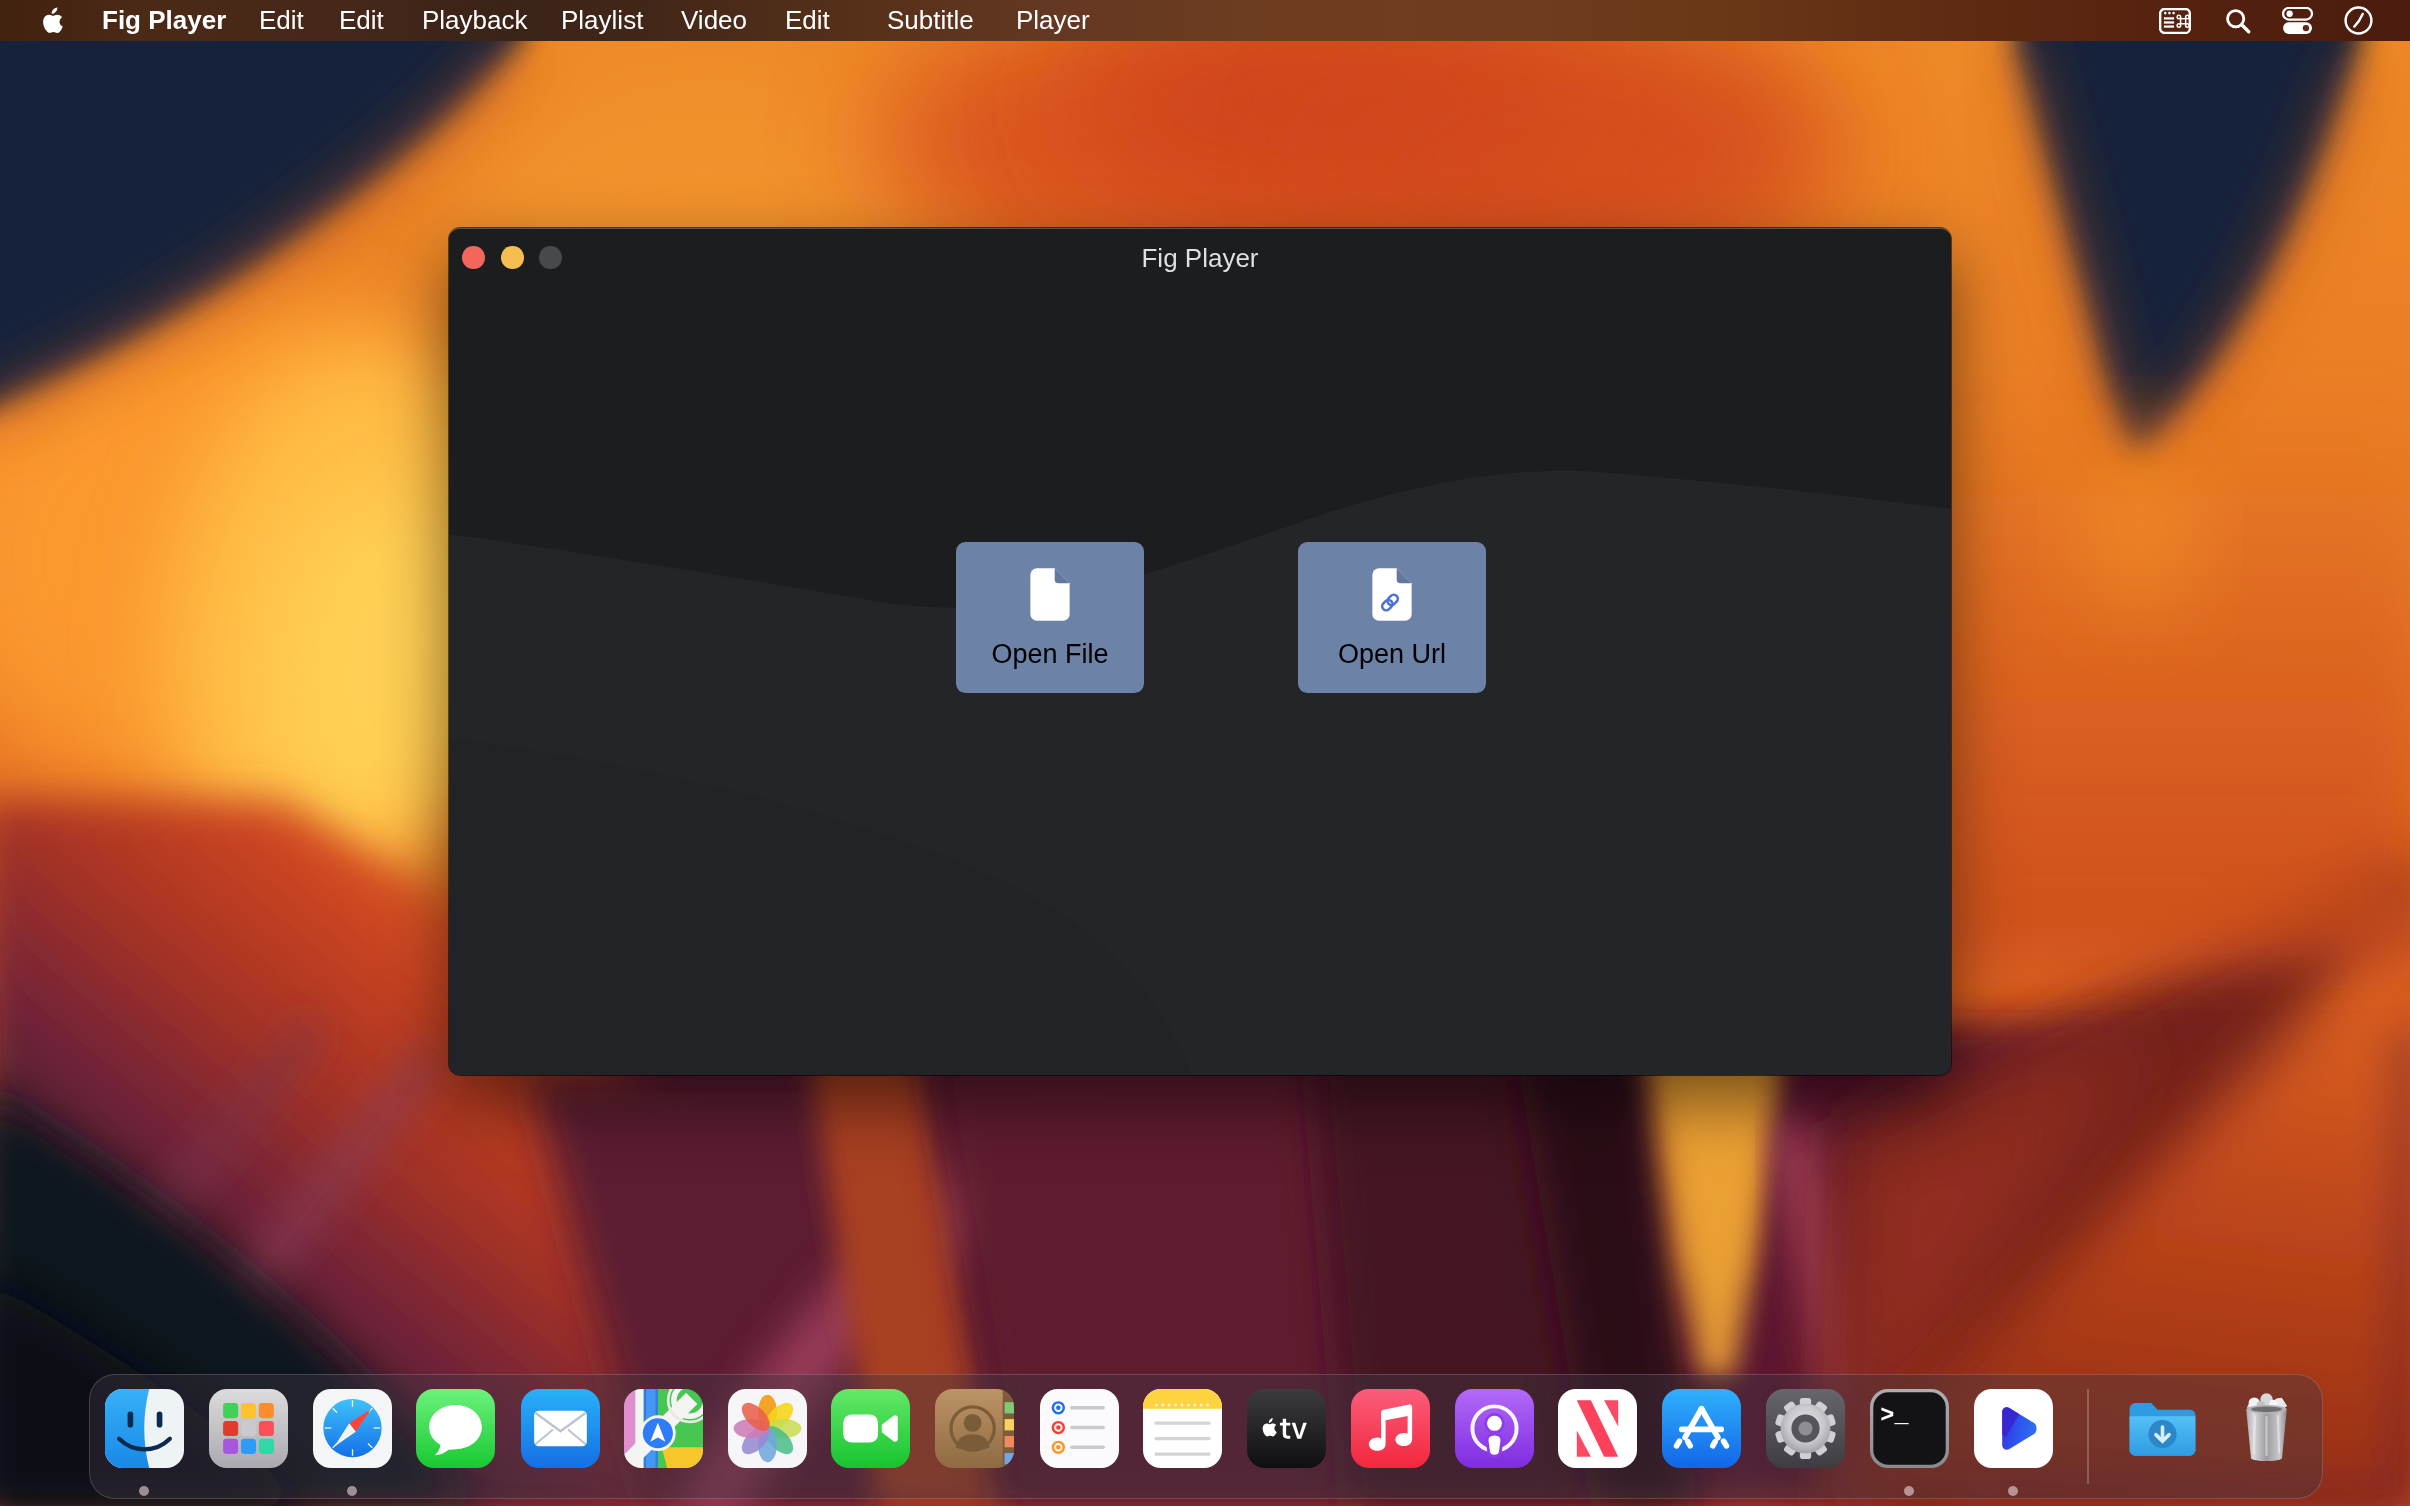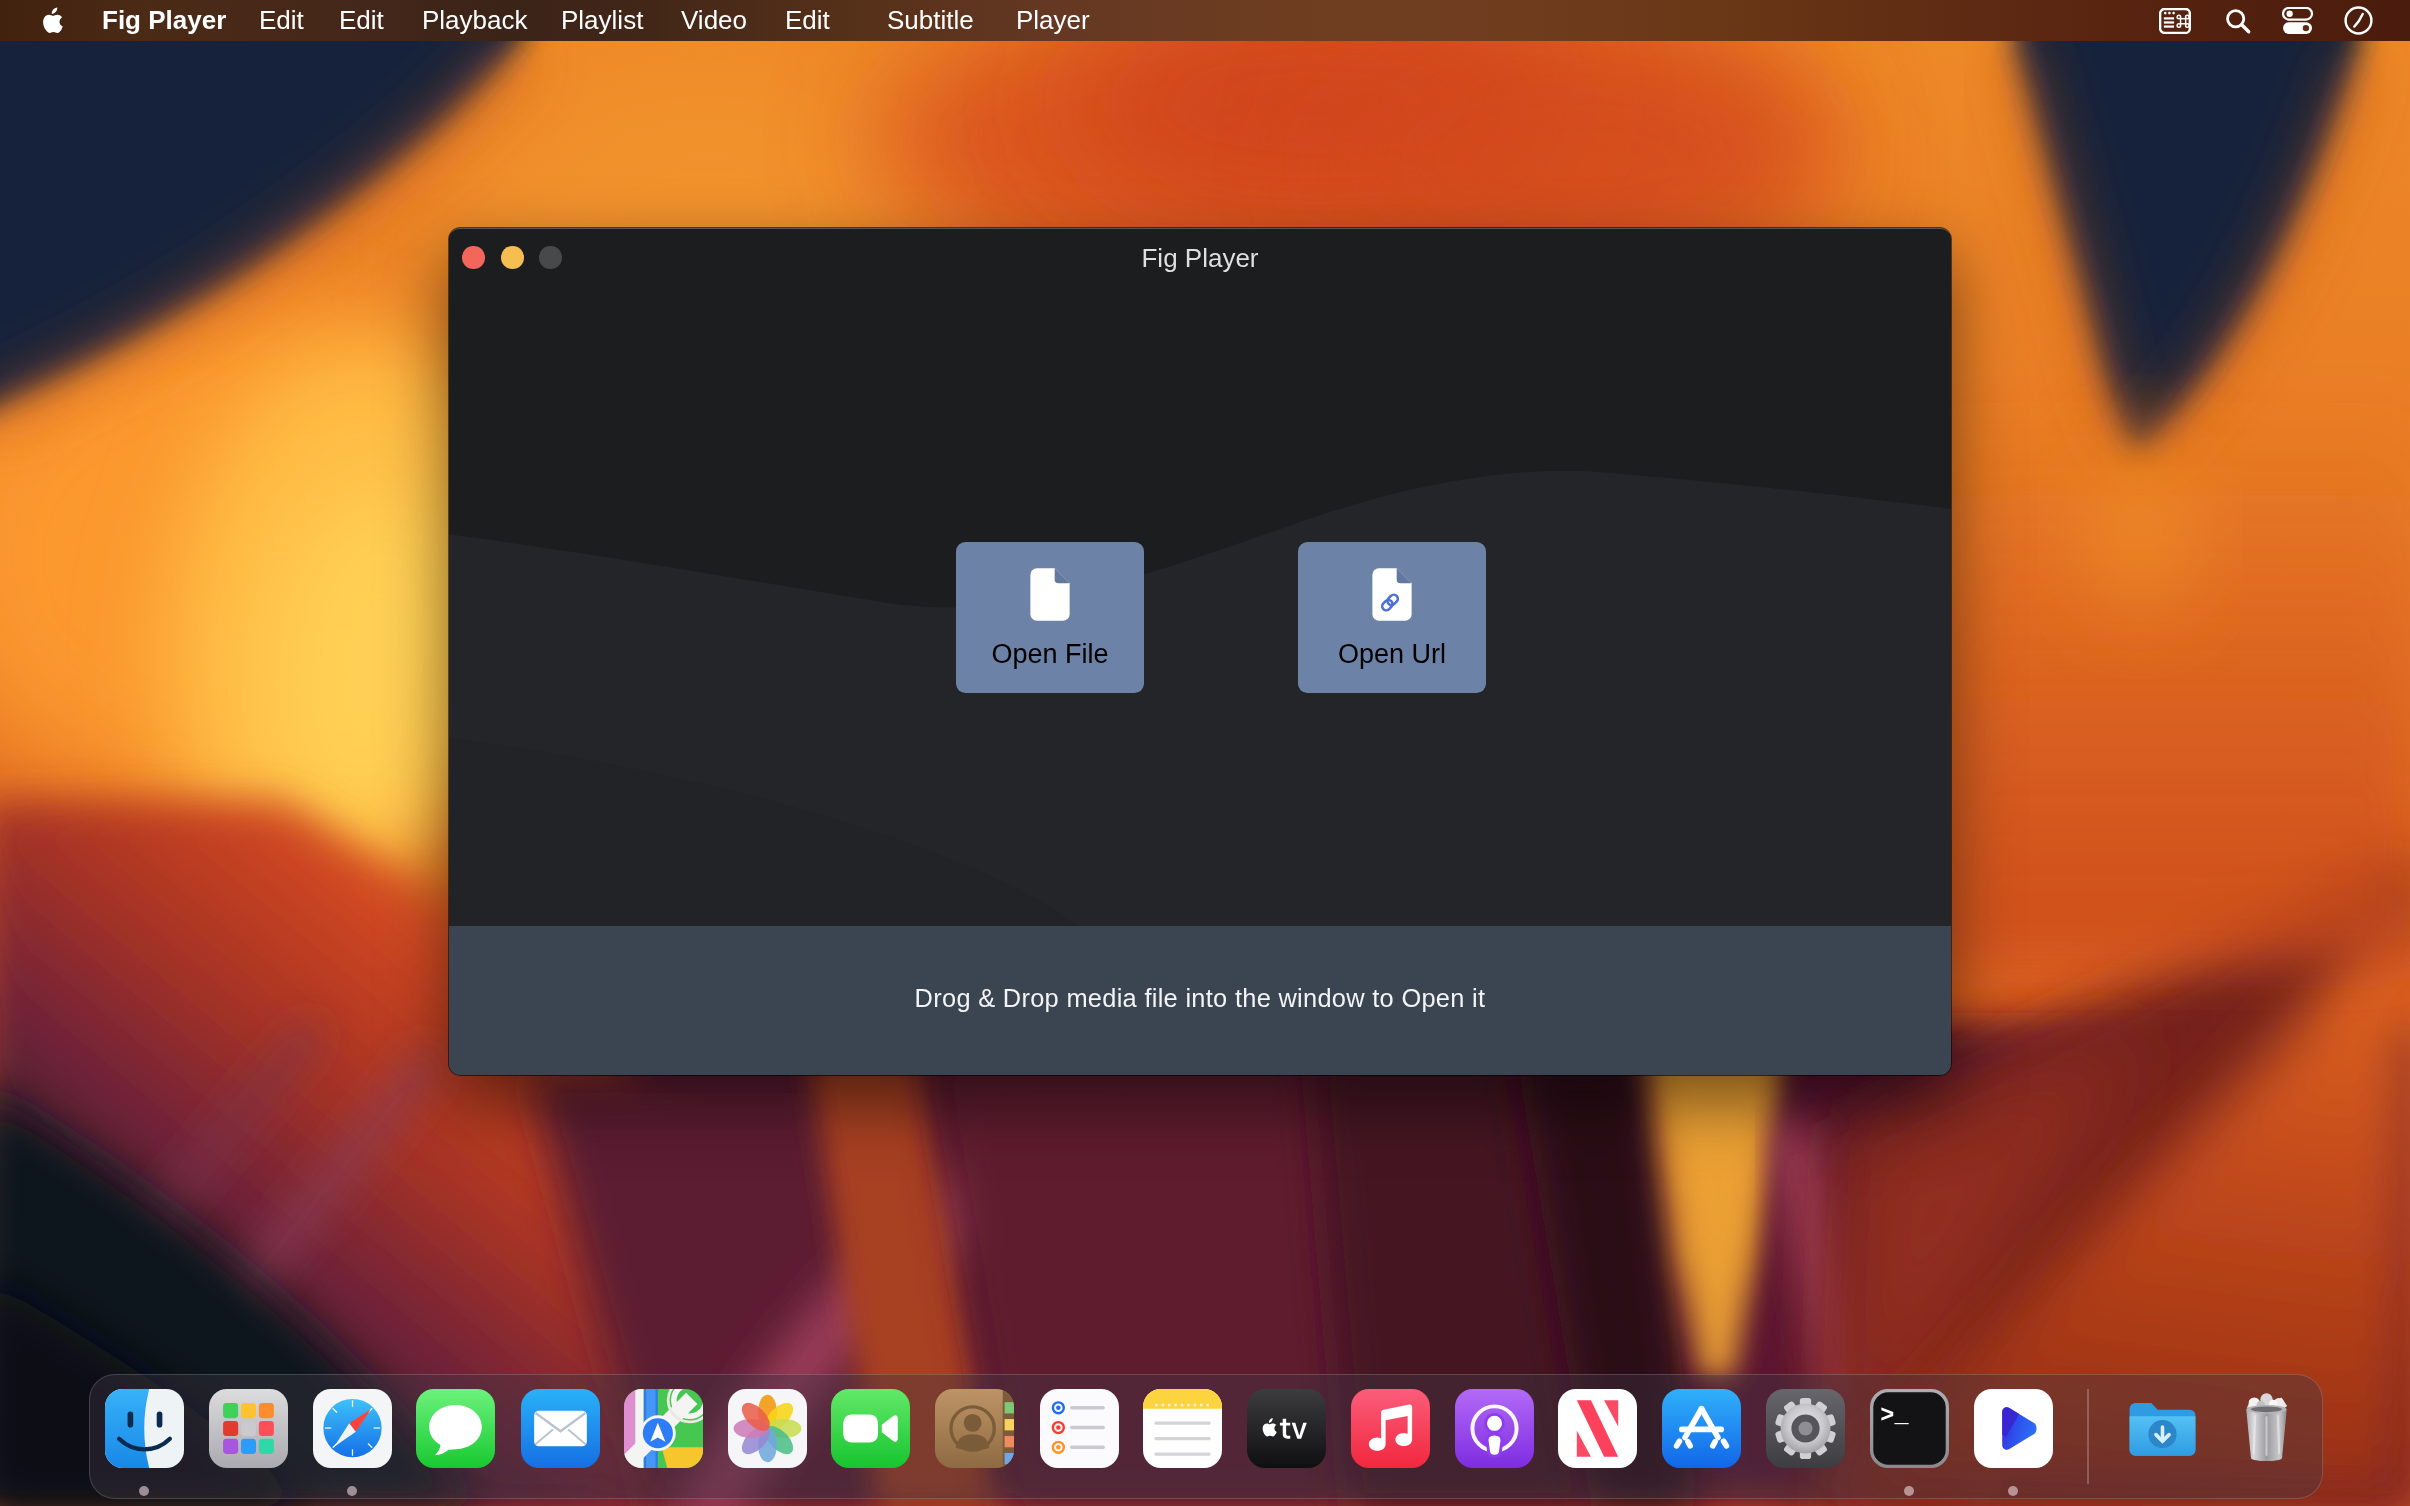--- a/index.html
+++ b/index.html
@@ -225,23 +225,20 @@
     <svg width="43" height="55" viewBox="0 0 46 58">
       <path d="M2,8 a7,7 0 0 1 7,-7 H28 L44,17 V50 a7,7 0 0 1 -7,7 H9 a7,7 0 0 1 -7,-7 Z" fill="#ffffff"></path>
       <path d="M28,1 L44,17 H32 a4,4 0 0 1 -4,-4 Z" fill="#62789c"></path>
       <g transform="rotate(-45 21 37)">
         <rect x="10.5" y="33" width="12" height="8.6" rx="4.3" fill="none" stroke="#4e71d9" stroke-width="2.8"></rect>
         <rect x="18.5" y="33" width="12" height="8.6" rx="4.3" fill="none" stroke="#4e71d9" stroke-width="2.8"></rect>
       </g>
     </svg>
     <div class="lbl">Open Url</div>
   </div>
-  <div id="dropbar">
-      <div class="txt">Drog &amp; Drop media file into the window to Open it</div>
-    </div>
 </div>
 
 <div id="dock"></div>
 <div id="dockicons">
 
 <svg class="dicon" style="left:105px" viewBox="0 0 84 84">
   <defs>
         <clipPath id="cpF">
           <rect width="84" height="84" rx="19"></rect>
         </clipPath>

